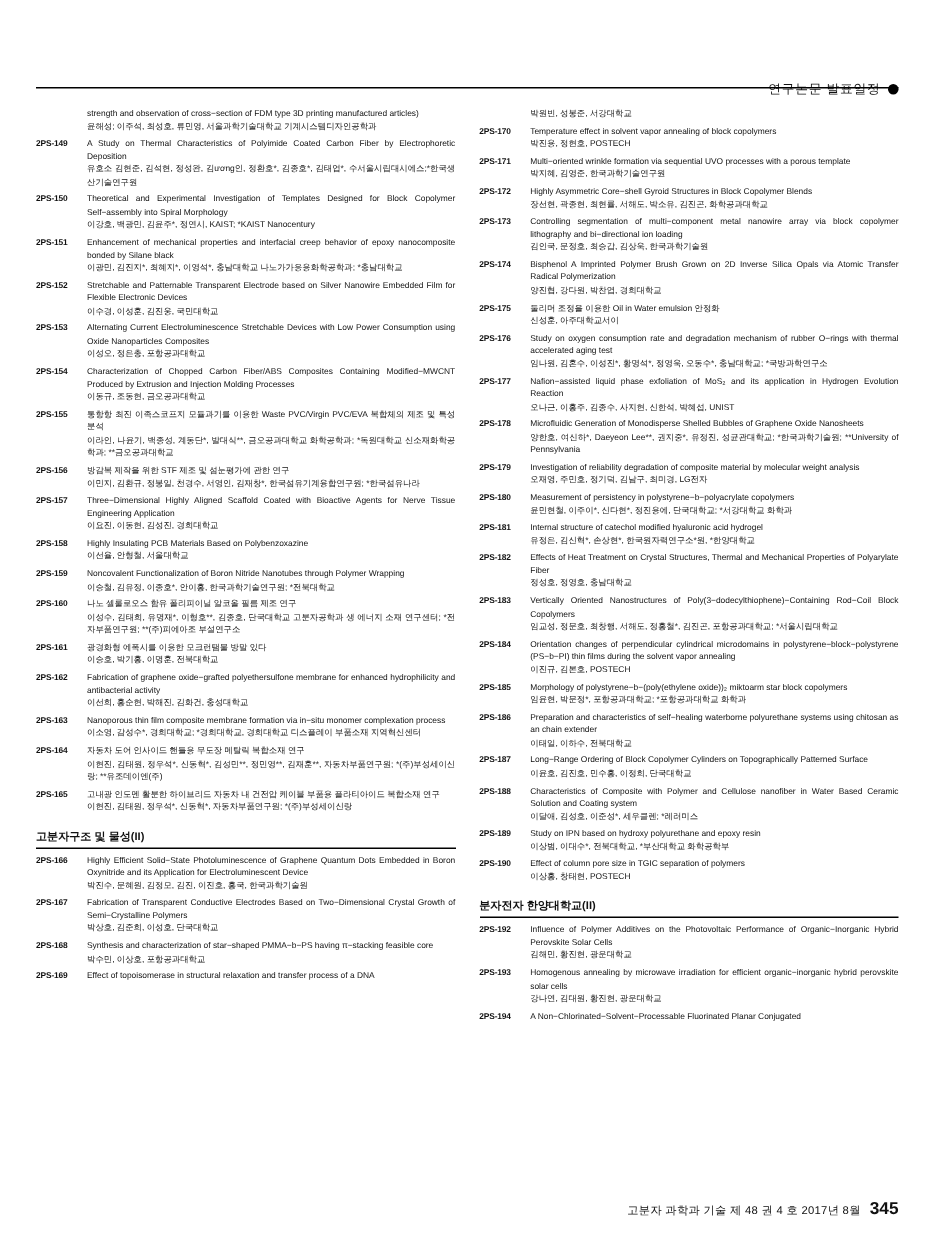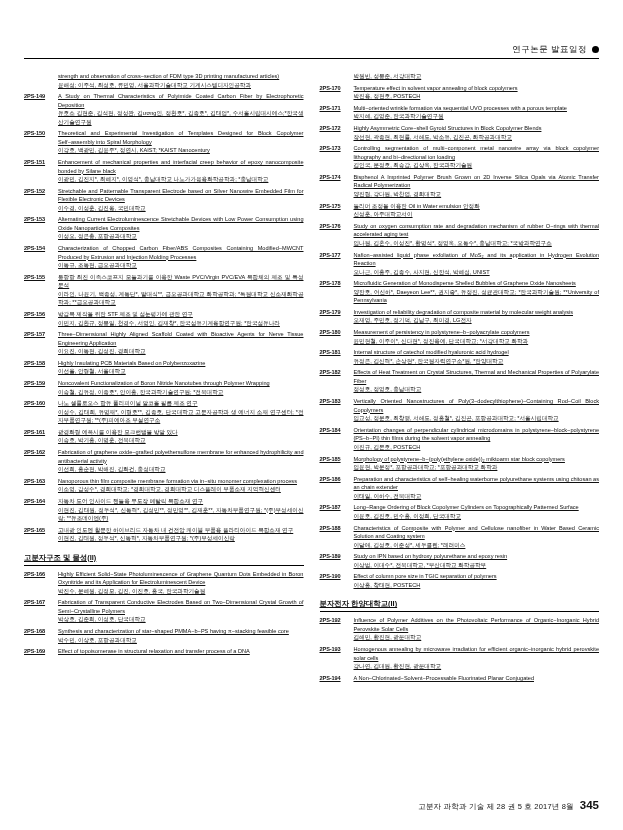--- a/index.html
+++ b/index.html
@@ -18,21 +18,21 @@
   .page {
     position: relative;
     width: 623px;
     height: 830px;
     box-sizing: border-box;
     padding: 0;
   }
   
   .page-header {
     position: absolute;
-    top: 44px;
+    top: 54px;
     left: 0;
     right: 24px;
     text-align: right;
     font-size: 8.5px;
     letter-spacing: 0.5px;
     color: #111;
   }
   .page-header .hdr-text {
     display: inline-block;
     vertical-align: middle;
@@ -58,21 +58,20 @@
   }
   
   .columns {
     position: absolute;
     top: 72px;
     left: 24px;
     right: 24px;
     bottom: 46px;
     display: flex;
     gap: 16px;
-    text-decoration: underline;
   }
   .col {
     width: 283px;
     position: relative;
   }
   
   .entry {
     display: flex;
     font-size: 5.6px;
     line-height: 1.52;
@@ -539,16 +538,16 @@
         <span class="body">
           <span class="title">A Non−Chlorinated−Solvent−Processable Fluorinated Planar Conjugated</span>
           <span class="authors"></span>
         </span>
       </div>
 
     </div>
   </div>
 
   <div class="footer">
-    <span class="f-text">고분자 과학과 기술  제 28 권 5 호 2017년 8월</span><span class="f-page">345</span>
+    <span class="f-text">고분자 과학과 기술  제 48 권 4 호 2017년 8월</span><span class="f-page">345</span>
   </div>
 
 </div>
 
 </body></html>

